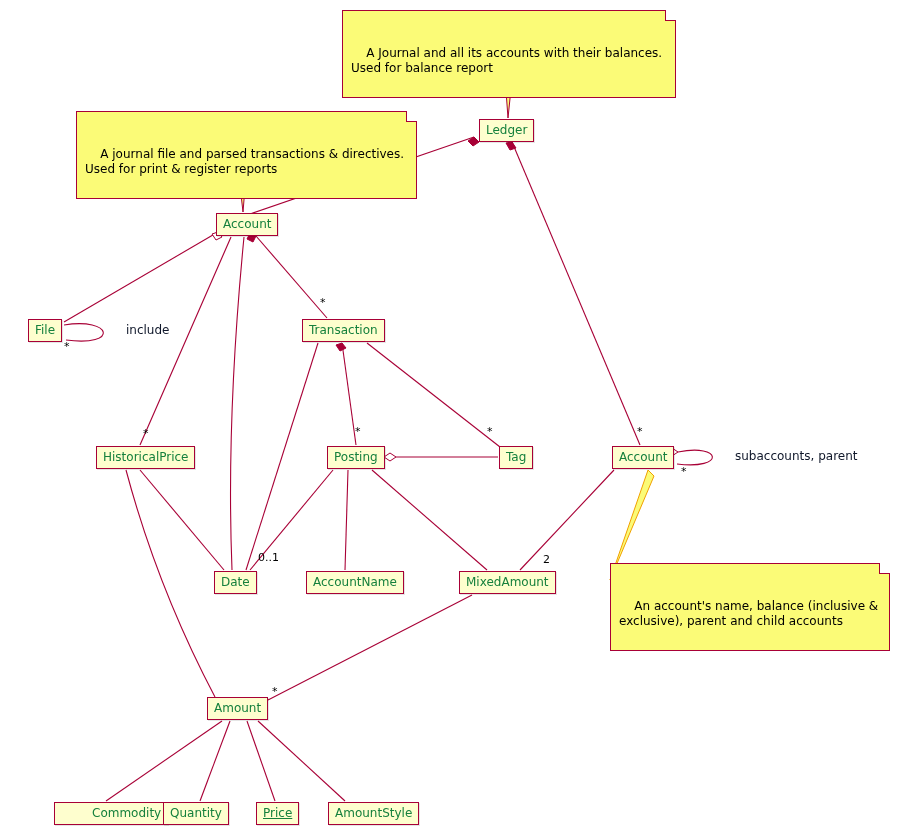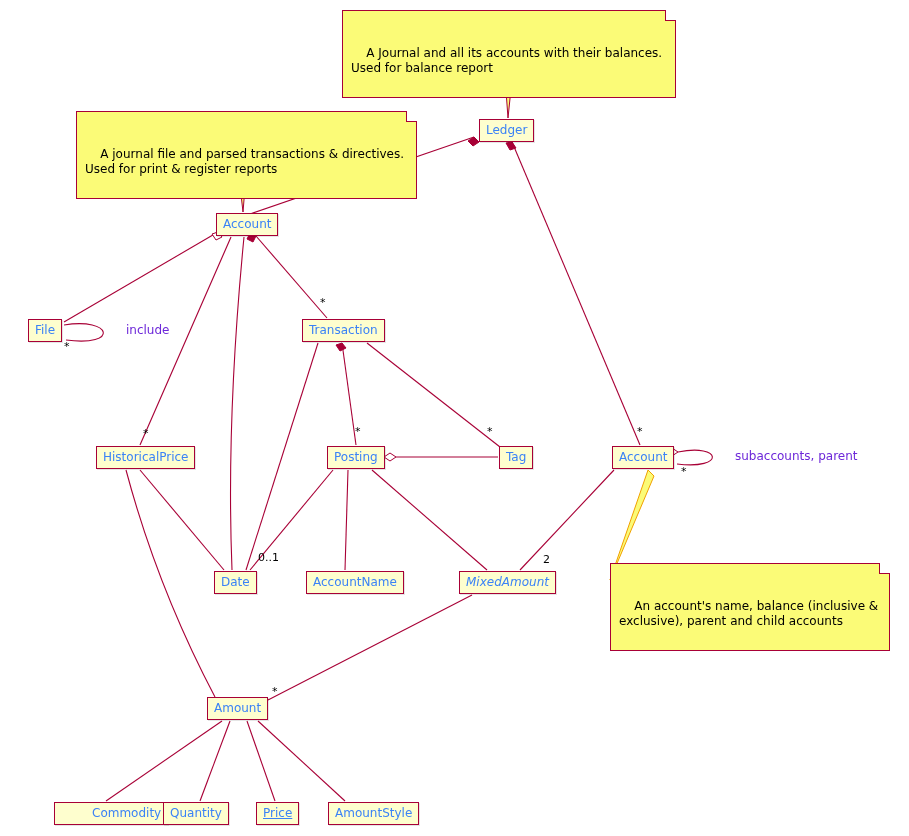--- a/index.html
+++ b/index.html
@@ -21,21 +21,21 @@
     position: absolute;
     left: 0;
     top: 0;
     width: 909px;
     height: 836px;
   }
   .node {
     position: absolute;
     background: #FEFECE;
     border: 1px solid #A80036;
-    color: #3b82f6;
+    color: #15803d;
     font-size: 12px;
     line-height: 14px;
     padding: 3px 6px 4px 6px;
     white-space: nowrap;
     box-sizing: border-box;
     box-shadow: 1px 1px 0px rgba(0,0,0,0.10);
   }
   .note {
     position: absolute;
     background: #FBFB77;
@@ -53,21 +53,21 @@
     right: -1px;
     width: 10px;
     height: 10px;
     background: #FFFFFF;
     border-left: 1px solid #A80036;
     border-bottom: 1px solid #A80036;
   }
   .edge-label {
     position: absolute;
     font-size: 12px;
-    color: #6d28d9;
+    color: #0f172a;
     white-space: nowrap;
   }
   .mult {
     position: absolute;
     font-size: 11px;
     color: #000000;
     white-space: nowrap;
   }
 </style>
 </head>
@@ -148,21 +148,21 @@
   <div class="node" style="left:479px;top:119px;">Ledger</div>
   <div class="node" style="left:216px;top:213px;">Account</div>
   <div class="node" style="left:28px;top:319px;">File</div>
   <div class="node" style="left:302px;top:319px;">Transaction</div>
   <div class="node" style="left:96px;top:446px;">HistoricalPrice</div>
   <div class="node" style="left:327px;top:446px;">Posting</div>
   <div class="node" style="left:499px;top:446px;">Tag</div>
   <div class="node" style="left:612px;top:446px;">Account</div>
   <div class="node" style="left:214px;top:571px;">Date</div>
   <div class="node" style="left:306px;top:571px;">AccountName</div>
-  <div class="node" style="left:459px;top:571px;font-style:italic;">MixedAmount</div>
+  <div class="node" style="left:459px;top:571px;">MixedAmount</div>
   <div class="node" style="left:207px;top:697px;">Amount</div>
   <div class="node" style="left:54px;top:802px;padding-left:37px;">Commodity</div>
   <div class="node" style="left:163px;top:802px;">Quantity</div>
   <div class="node" style="left:256px;top:802px;text-decoration:underline;">Price</div>
   <div class="node" style="left:328px;top:802px;">AmountStyle</div>
 
   <div class="note" style="left:342px;top:10px;width:334px;">
     <span class="fold"></span>
     <span>A Journal and all its accounts with their balances.
 Used for balance report</span>

